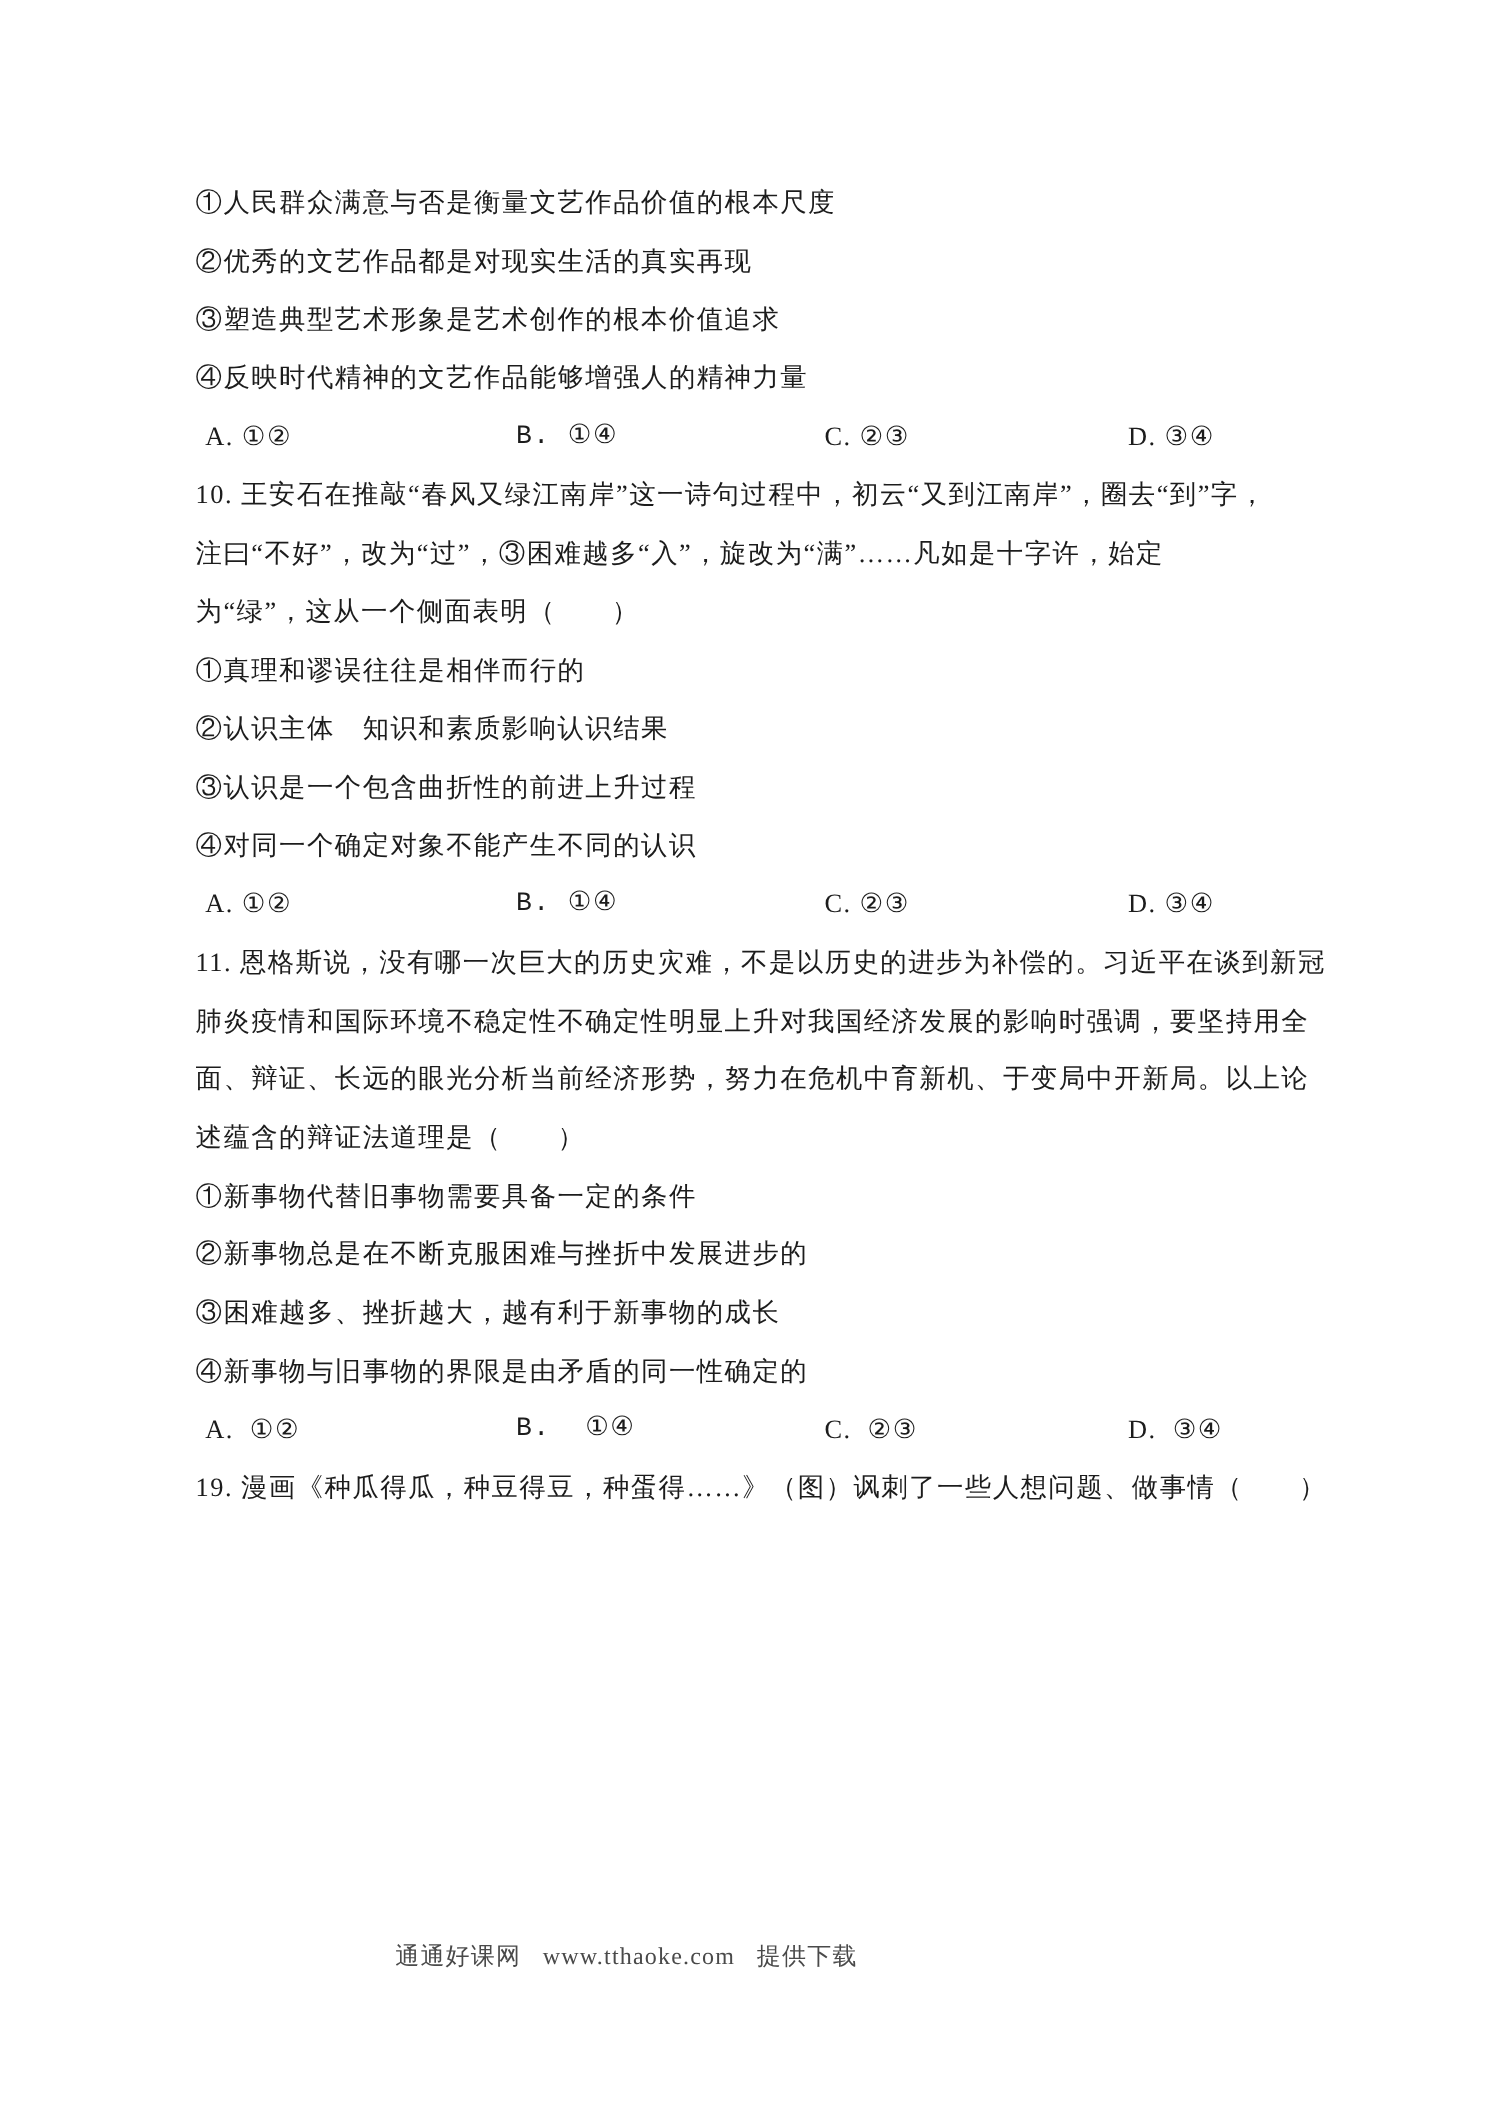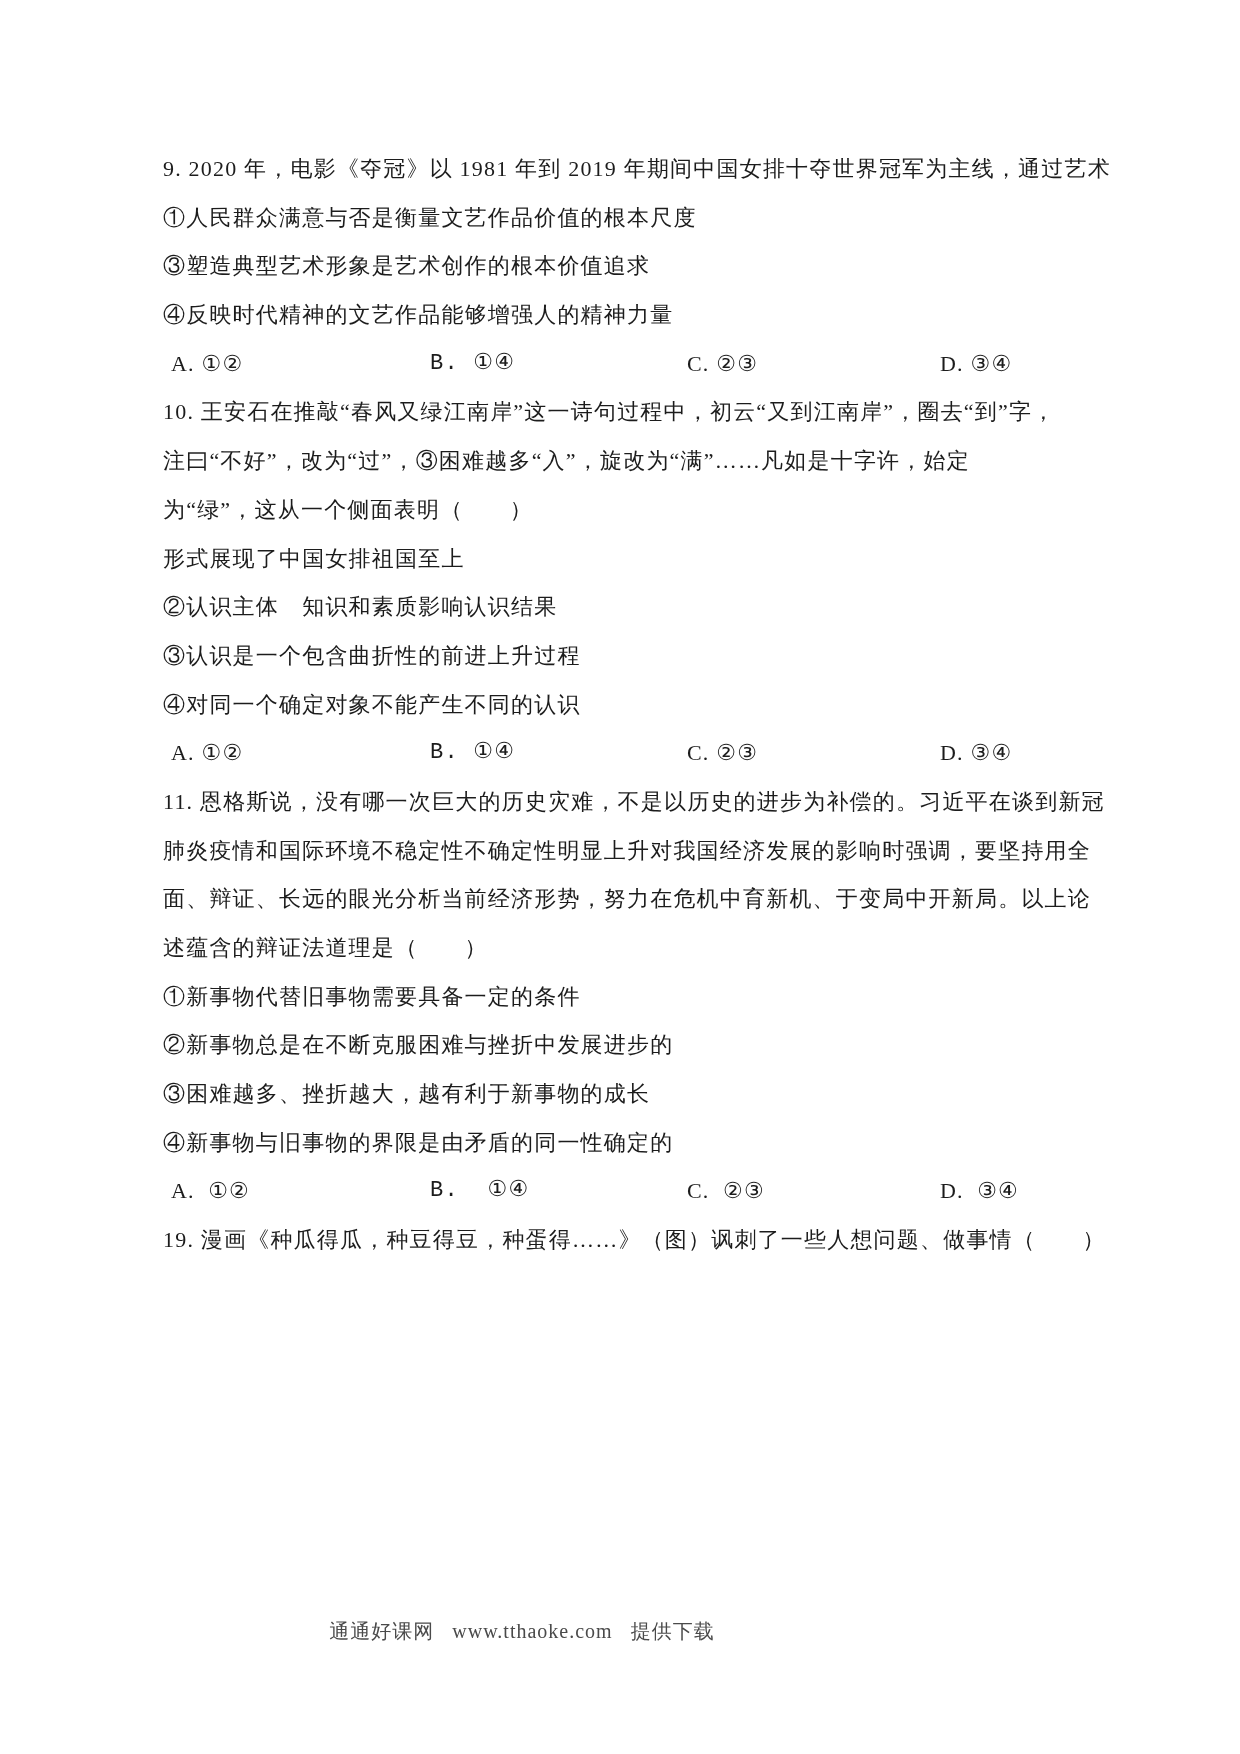--- a/index.html
+++ b/index.html
@@ -55,37 +55,37 @@
   }
   .footer span { margin: 0 9px; }
 </style>
 </head>
 <body>
 
 <div class="page">
   <div class="content">
 
     <div>
-      <div class="line">9. 2020 年，电影《夺冠》以 1981 年到 2019 年期间中国女排十夺世界冠军为主线，通过艺术</div>
       <div class="line">①人民群众满意与否是衡量文艺作品价值的根本尺度</div>
+      <div class="line">②优秀的文艺作品都是对现实生活的真实再现</div>
       <div class="line">③塑造典型艺术形象是艺术创作的根本价值追求</div>
       <div class="line">④反映时代精神的文艺作品能够增强人的精神力量</div>
       <div class="line answers">
         <span class="ans ans-a">A. ①②</span>
         <span class="ans ans-b">B. ①④</span>
         <span class="ans ans-c">C. ②③</span>
         <span class="ans ans-d">D. ③④</span>
       </div>
     </div>
 
     <div>
       <div class="line">10. 王安石在推敲“春风又绿江南岸”这一诗句过程中，初云“又到江南岸”，圈去“到”字，</div>
       <div class="line">注曰“不好”，改为“过”，③困难越多“入”，旋改为“满”……凡如是十字许，始定</div>
       <div class="line">为“绿”，这从一个侧面表明（　　）</div>
-      <div class="line">形式展现了中国女排祖国至上</div>
+      <div class="line">①真理和谬误往往是相伴而行的</div>
       <div class="line">②认识主体　知识和素质影响认识结果</div>
       <div class="line">③认识是一个包含曲折性的前进上升过程</div>
       <div class="line">④对同一个确定对象不能产生不同的认识</div>
       <div class="line answers">
         <span class="ans ans-a">A. ①②</span>
         <span class="ans ans-b">B. ①④</span>
         <span class="ans ans-c">C. ②③</span>
         <span class="ans ans-d">D. ③④</span>
       </div>
     </div>

